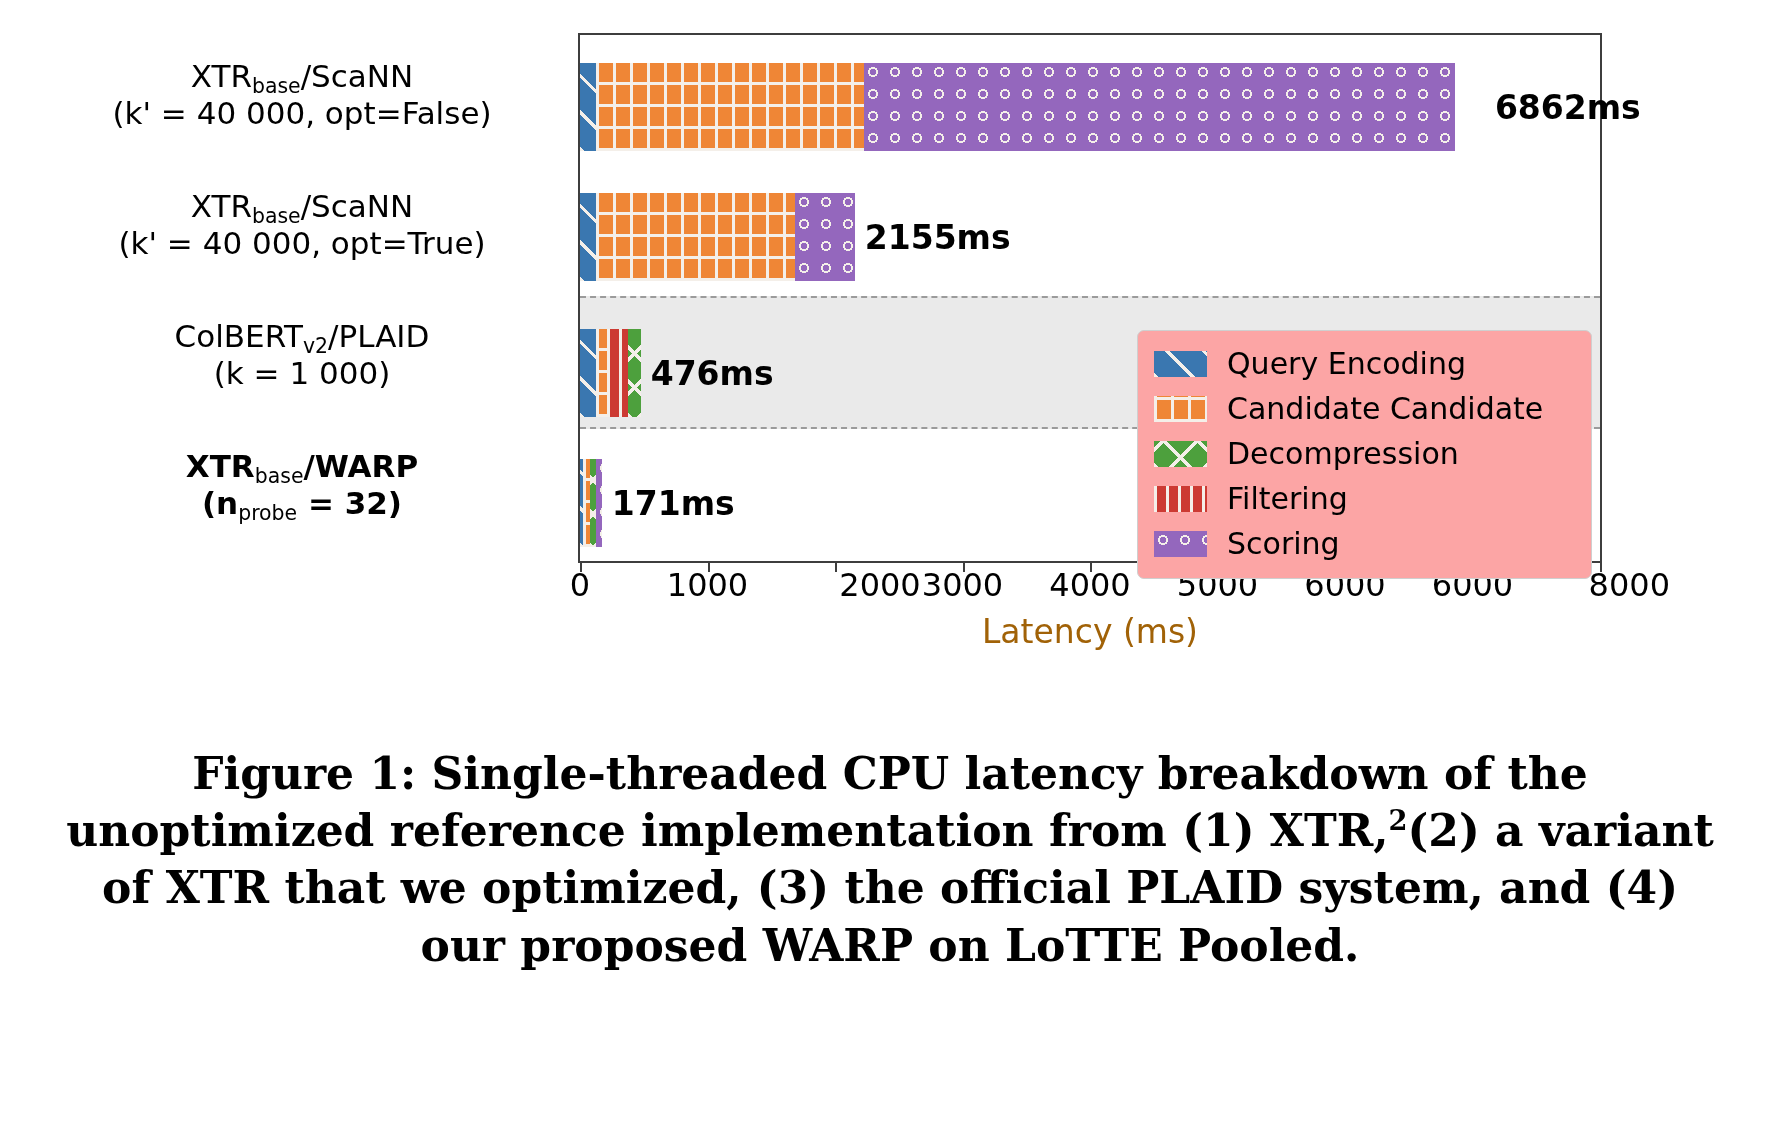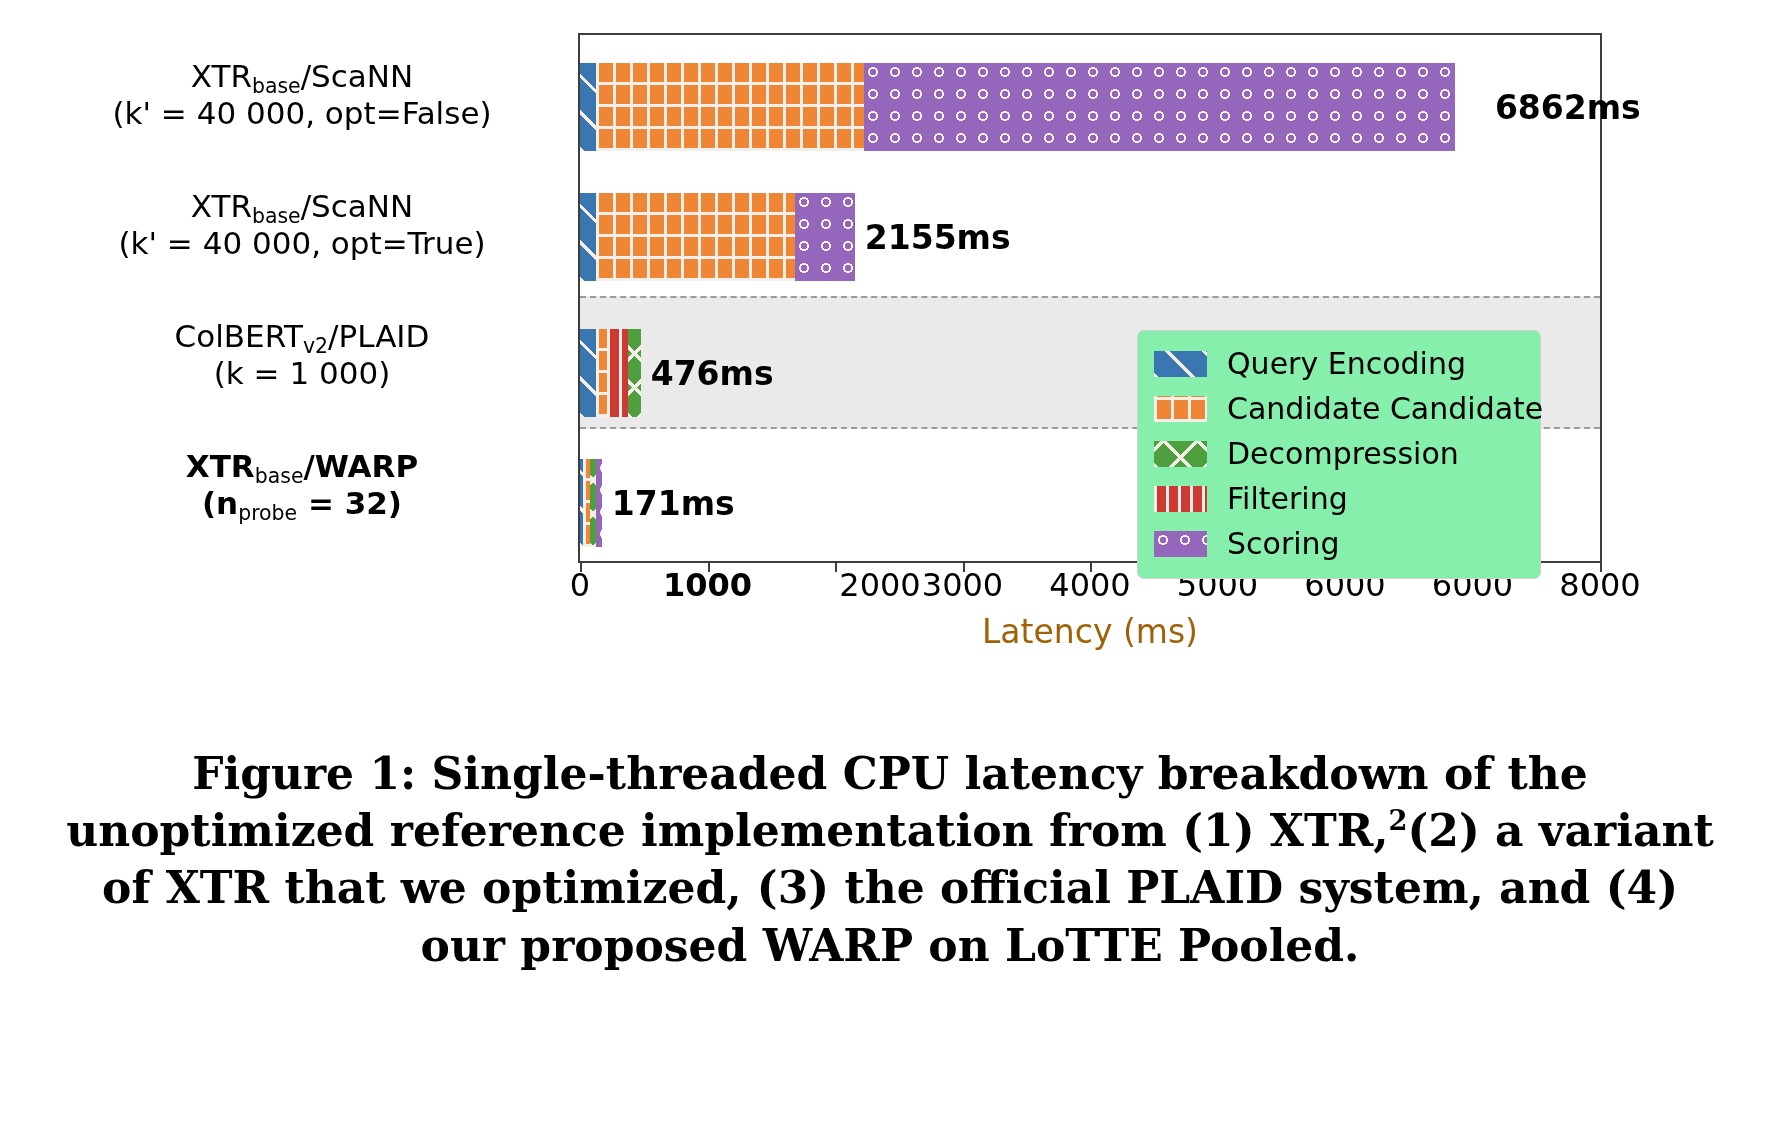--- a/index.html
+++ b/index.html
@@ -50,22 +50,22 @@
   
   .xtick{position:absolute;top:566px;width:140px;text-align:center;font-size:32px;color:#000;}
   .xtickmark{position:absolute;top:563px;width:2px;height:9px;background:#3d3d3d;}
   #xaxis-title{
     position:absolute;left:578px;top:612px;width:1024px;text-align:center;
     font-size:33px;color:#a16207;
   }
 
   
   #legend{
-    position:absolute;left:1137px;top:330px;width:404px;
-    background:#86efac;border:1px solid #cfcfcf;border-radius:7px;
+    position:absolute;left:1137px;top:330px;width:455px;
+    background:#fca5a5;border:1px solid #cfcfcf;border-radius:7px;
     padding:10px 14px 12px 16px;box-sizing:border-box;
   }
   .legend-row{display:flex;align-items:center;height:45px;}
   .swatch{width:53px;height:26px;margin-right:20px;flex:0 0 auto;}
   .legend-text{font-size:30px;color:#000;white-space:nowrap;}
 
   
   #caption{
     position:absolute;left:60px;top:745px;width:1660px;
     text-align:center;
@@ -132,35 +132,35 @@
           <div class="seg" title="Decompression" style="width: 6.63px; background-color: rgb(77, 160, 61); background-image: repeating-linear-gradient(45deg, rgb(244, 239, 233) 0px, rgb(244, 239, 233) 3px, transparent 3px, transparent 24px), repeating-linear-gradient(-45deg, rgb(244, 239, 233) 0px, rgb(244, 239, 233) 3px, transparent 3px, transparent 24px);"></div>
           <div class="seg" title="Scoring" style="width: 5.355px; background-color: rgb(148, 103, 189); background-image: radial-gradient(circle at 9px 9px, transparent 0px, transparent 3px, rgb(244, 239, 233) 3px, rgb(244, 239, 233) 5px, transparent 5px); background-size: 22px 22px;"></div>
         </div>
         <div class="valuelabel" style="left: 31.8025px; top: 468px;">171ms</div>
       </div>
 
     <div id="xticks-host">
         <div class="xtickmark" style="left: 580px;"></div>
         <div class="xtick" style="left: 510px;">0</div>
         <div class="xtickmark" style="left: 707.5px;"></div>
-        <div class="xtick" style="left: 637.5px; font-weight: bold;">1000</div>
+        <div class="xtick" style="left: 637.5px;">1000</div>
         <div class="xtickmark" style="left: 835px;"></div>
         <div class="xtick" style="left: 810px; text-align: center;">2000</div>
         <div class="xtickmark" style="left: 962.5px;"></div>
         <div class="xtick" style="left: 892.5px;">3000</div>
         <div class="xtickmark" style="left: 1090px;"></div>
         <div class="xtick" style="left: 1020px;">4000</div>
         <div class="xtickmark" style="left: 1217.5px;"></div>
         <div class="xtick" style="left: 1147.5px;">5000</div>
         <div class="xtickmark" style="left: 1345px;"></div>
         <div class="xtick" style="left: 1275px;">6000</div>
         <div class="xtickmark" style="left: 1472.5px;"></div>
         <div class="xtick" style="left: 1402.5px;">6000</div>
         <div class="xtickmark" style="left: 1600px;"></div>
-        <div class="xtick" style="left: 1530px;">8000</div>
+        <div class="xtick" style="left: 1530px; text-align: right;">8000</div>
       </div>
     <div id="xaxis-title">Latency (ms)</div>
 
     <div id="legend">
         <div class="legend-row">
           <span class="swatch" style="background-color: rgb(58, 119, 176); background-image: repeating-linear-gradient(45deg, rgb(244, 239, 233) 0px, rgb(244, 239, 233) 3px, transparent 3px, transparent 26px);"></span>
           <span class="legend-text">Query Encoding</span>
         </div>
         <div class="legend-row">
           <span class="swatch" style="background-color: rgb(239, 134, 54); background-image: repeating-linear-gradient(0deg, rgb(244, 239, 233) 0px, rgb(244, 239, 233) 3px, transparent 3px, transparent 22px), repeating-linear-gradient(90deg, rgb(244, 239, 233) 0px, rgb(244, 239, 233) 3px, transparent 3px, transparent 17px);"></span>

